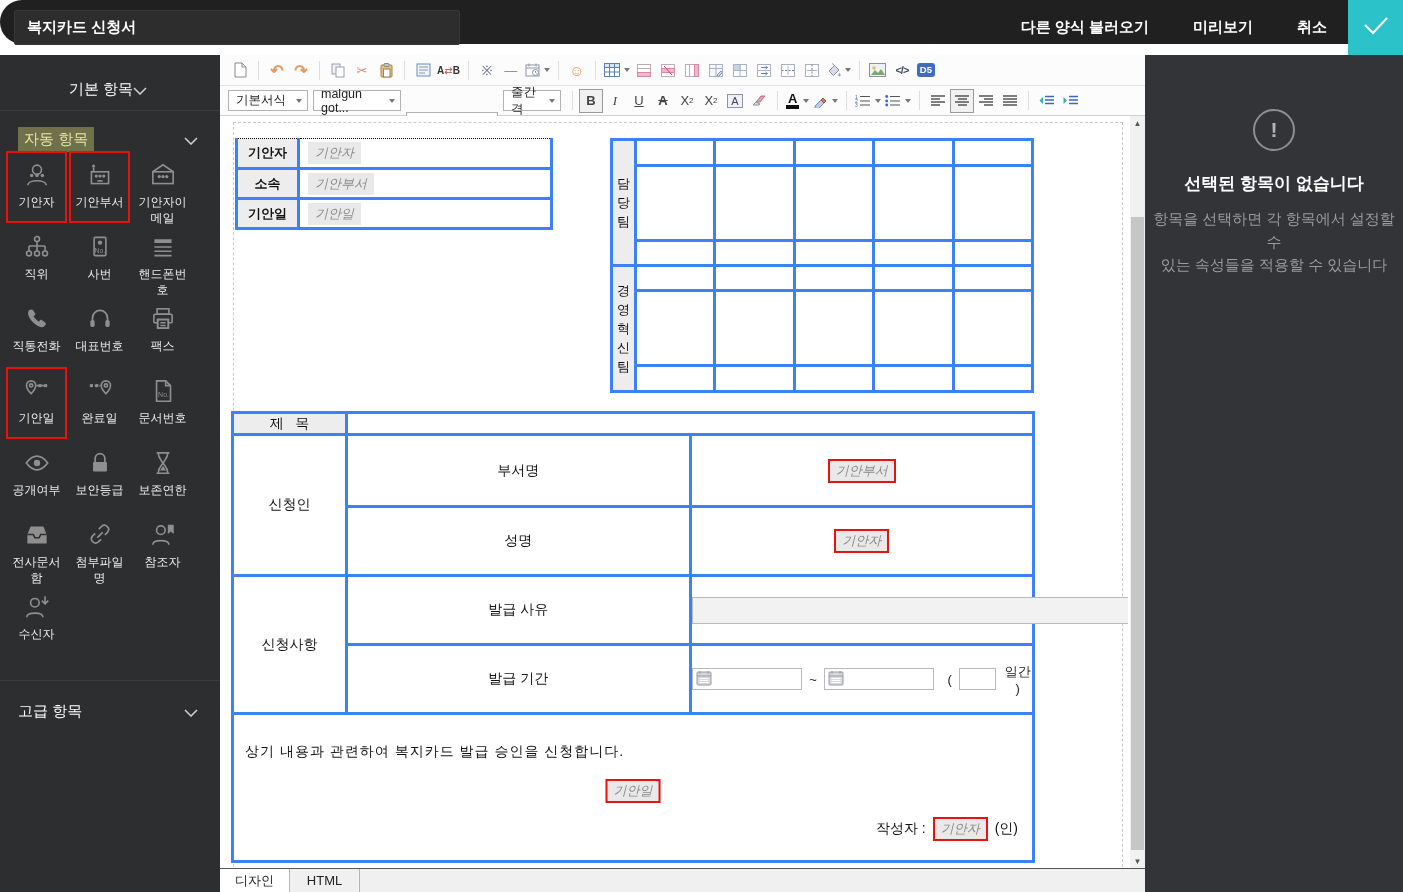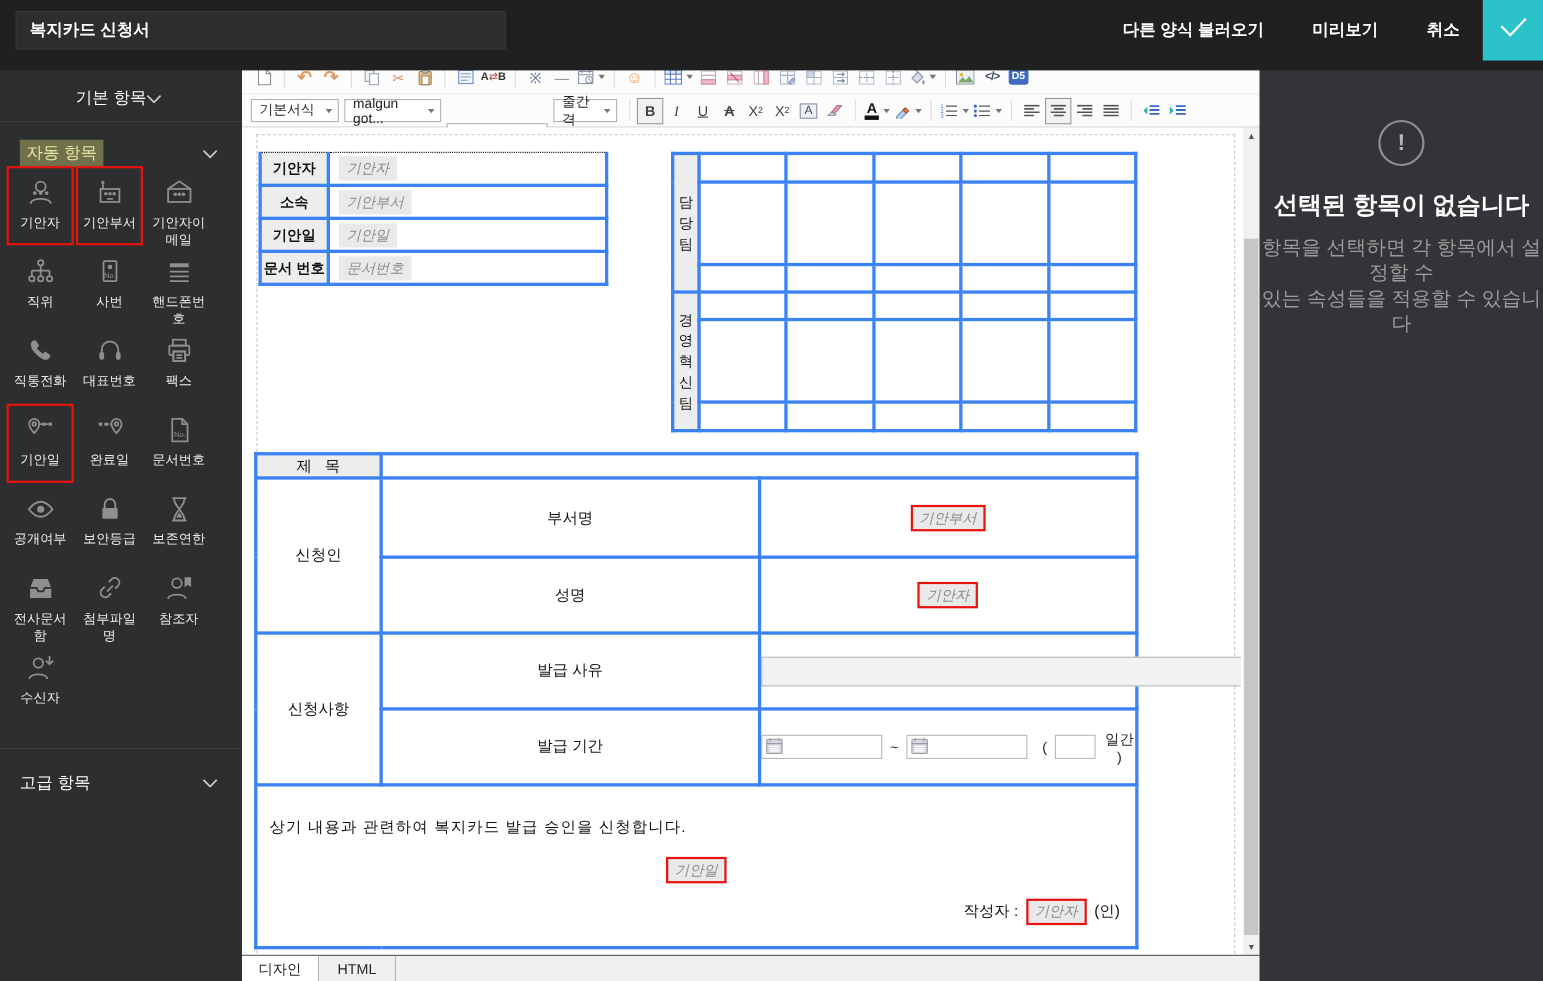--- a/index.html
+++ b/index.html
@@ -1,20 +1,20 @@
 <!DOCTYPE html>
 <html><head>
 <meta charset="utf-8">
 <style>
   * { box-sizing: border-box; margin: 0; padding: 0; }
   html,body { width:1403px; height:892px; overflow:hidden; }
   body { font-family:"Liberation Sans", sans-serif; background:#fff; position:relative; }
 
   
-  .topbar { position:absolute; left:0; top:0; width:1403px; height:64px; background:#202020; z-index:30; }
+  .topbar { position:absolute; left:0; top:0; width:1403px; height:44px; background:#202020; z-index:30;border-radius:24px; }
   .title-input { position:absolute; left:14px; top:10px; width:446px; height:35px; background:#2d2d2d;
     border:1px solid #383838; border-radius:2px; color:#fff; font-size:15px; font-weight:bold;
     padding:0 12px; font-family:"Liberation Sans",sans-serif; outline:none; }
   .topbar-actions { position:absolute; right:76px; top:0; height:55px; display:flex; align-items:center; gap:44px; }
   .topbar-btn { color:#fff; font-size:15px; font-weight:bold; cursor:pointer; white-space:nowrap; }
   .confirm-btn { position:absolute; right:0; top:0; width:55px; height:55px; background:#2bc2c9;
     display:flex; align-items:center; justify-content:center; cursor:pointer; }
 
   
   .sidebar { position:absolute; left:0; top:55px; width:220px; height:837px; background:#2d2e30; z-index:20; }
@@ -108,22 +108,22 @@
   .tabbar { position:absolute; left:0; bottom:0; width:925px; height:24px; background:#f0f0f0;
     border-top:1px solid #555; display:flex; }
   .tab { width:70px; display:flex; align-items:center; justify-content:center; font-size:13px; color:#222;
     border-right:1px solid #b5b5b5; cursor:pointer; }
   .tab.active { background:#fff; }
 
   
   .rightpanel { position:absolute; left:1145px; top:55px; width:258px; height:837px; background:#323438; z-index:20; text-align:center; }
   .alert-circle { margin:54px auto 0; width:42px; height:42px; border:2px solid #8f8f8f; border-radius:50%;
     color:#b5b5b5; font-size:21px; font-weight:bold; line-height:38px; }
-  .empty-title { margin-top:21px; color:#fff; font-size:22px; font-weight:bold; }
-  .empty-desc { margin-top:12px; color:#9b9b9b; font-size:18px; line-height:23px; }
+  .empty-title { margin-top:21px; color:#fff; font-size:17px; font-weight:bold; }
+  .empty-desc { margin-top:12px; color:#9b9b9b; font-size:15px; line-height:23px; }
 </style>
 </head>
 <body>
 
 <header class="topbar">
   <input class="title-input" type="text" value="복지카드 신청서" style="">
   <div class="topbar-actions">
     <span class="topbar-btn">다른 양식 불러오기</span>
     <span class="topbar-btn">미리보기</span>
     <span class="topbar-btn">취소</span>
@@ -645,24 +645,20 @@
         <td class="hcell">기안자</td>
         <td class="val"><span class="chip">기안자</span></td>
       </tr>
       <tr>
         <td class="hcell">소속</td>
         <td class="val"><span class="chip">기안부서</span></td>
       </tr>
       <tr>
         <td class="hcell">기안일</td>
         <td class="val"><span class="chip">기안일</span></td>
-      </tr>
-      <tr>
-        <td class="hcell">문서 번호</td>
-        <td class="val"><span class="chip">문서번호</span></td>
       </tr>
     </tbody>
       </table>
 
     <table class="approval-table">
       <tbody>
           <tr class="r-a">
         <td class="vcell" rowspan="3">
               <div class="vlabel">담당팀</div>
             </td>

